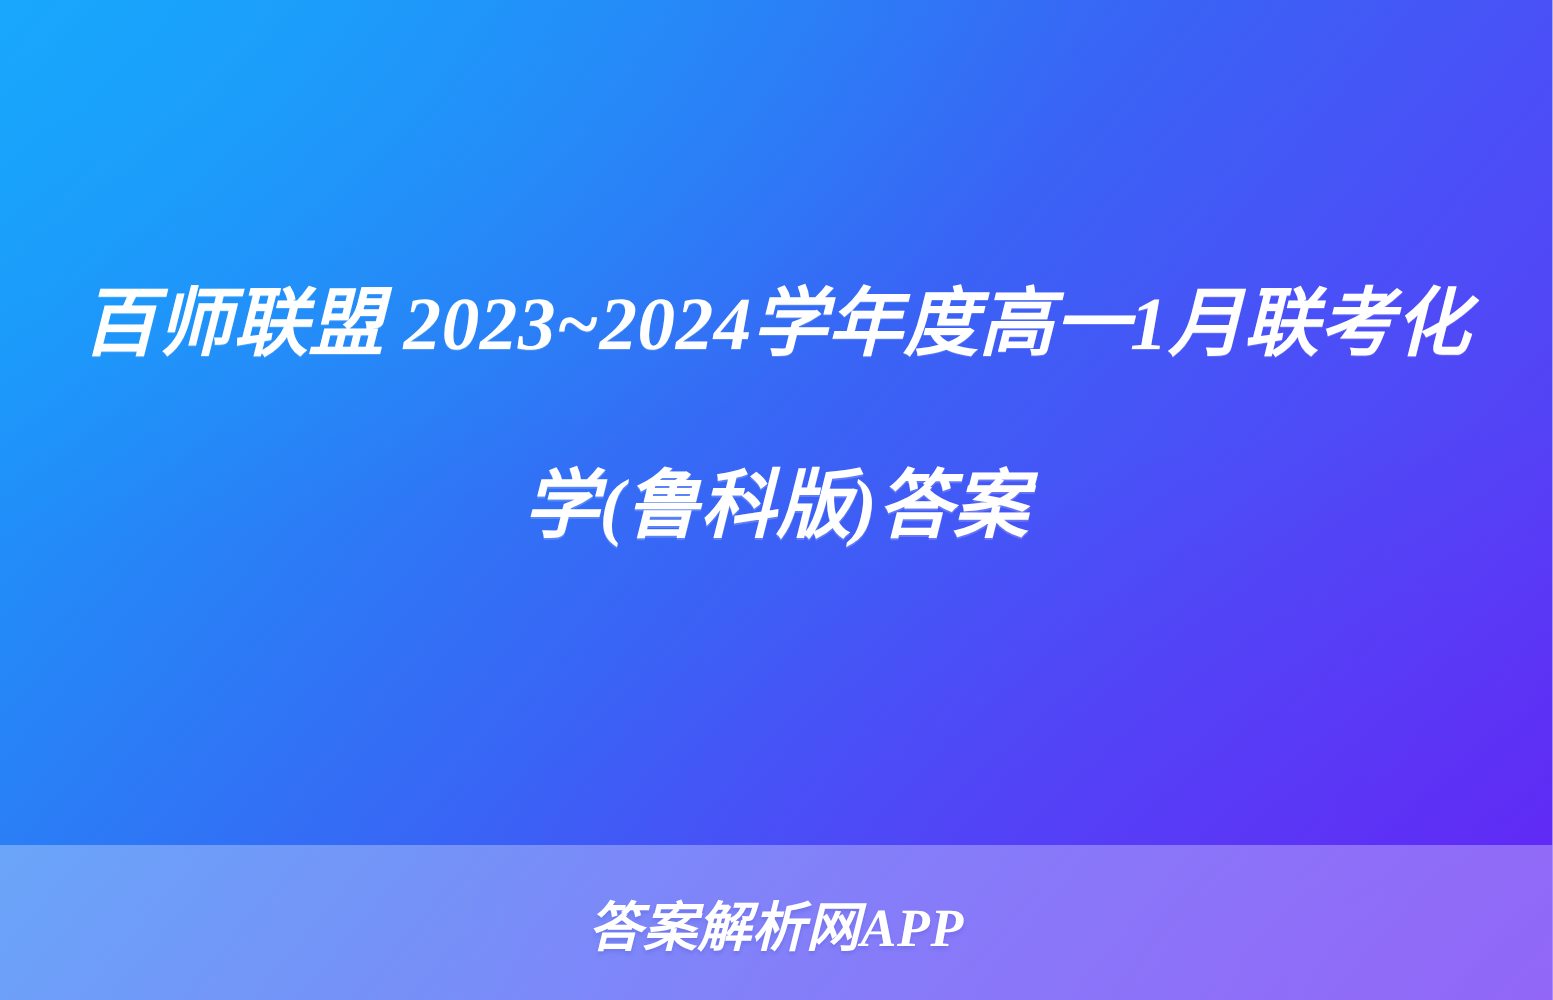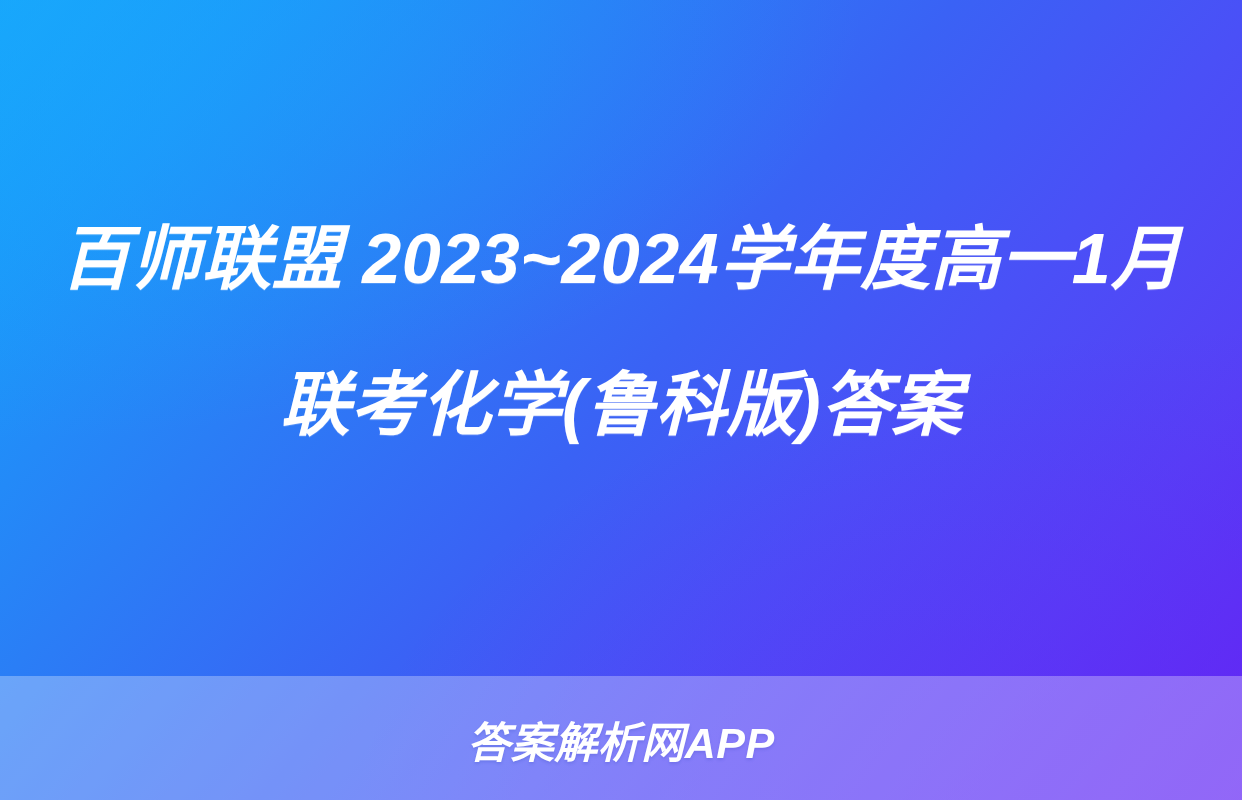--- a/index.html
+++ b/index.html
@@ -53,22 +53,22 @@
     top: 186px;
     z-index: 3;
     padding: 0 60px;
     box-sizing: border-box;
     text-align: center;
   }
 
   .title {
     margin: 0;
     color: #ffffff;
-    font-family: Liberation Sans, sans-serif;
-    font-size: 70px;
+    font-family: Liberation Serif, serif;
+    font-size: 60px;
     line-height: 146px;
     font-weight: 700;
     font-style: italic;
     letter-spacing: 0.5px;
     white-space: normal;
     word-break: break-all;
     text-shadow: 0 1px 0 rgba(255,255,255,0.18);
   }
 
   
@@ -80,21 +80,21 @@
     height: 124px;
     z-index: 4;
     background: rgba(255, 255, 255, 0.30);
     display: flex;
     align-items: center;
     justify-content: center;
   }
 
   .footer-text {
     color: #ffffff;
-    font-family: Liberation Sans, sans-serif;
+    font-family: Liberation Serif, serif;
     font-size: 43px;
     font-weight: 700;
     font-style: italic;
     line-height: 1;
     letter-spacing: 0.5px;
     white-space: nowrap;
     text-shadow: 0 2px 3px rgba(40, 60, 180, 0.18);
     margin-top: 10px;
   }
 </style>

